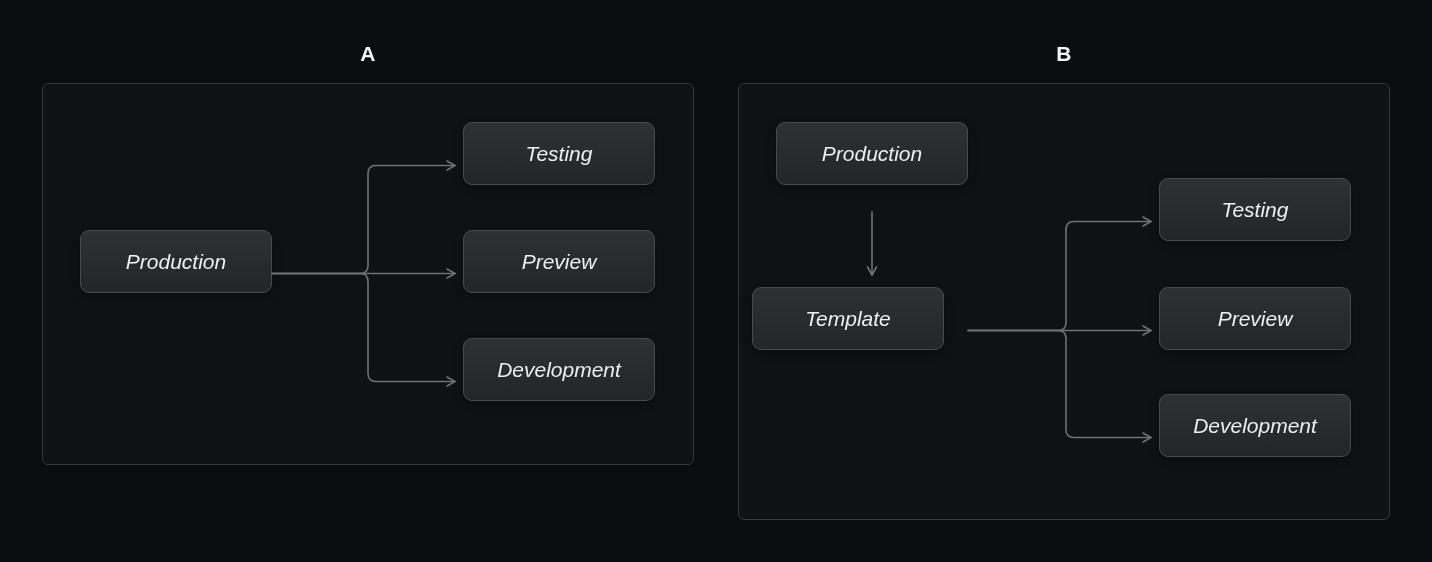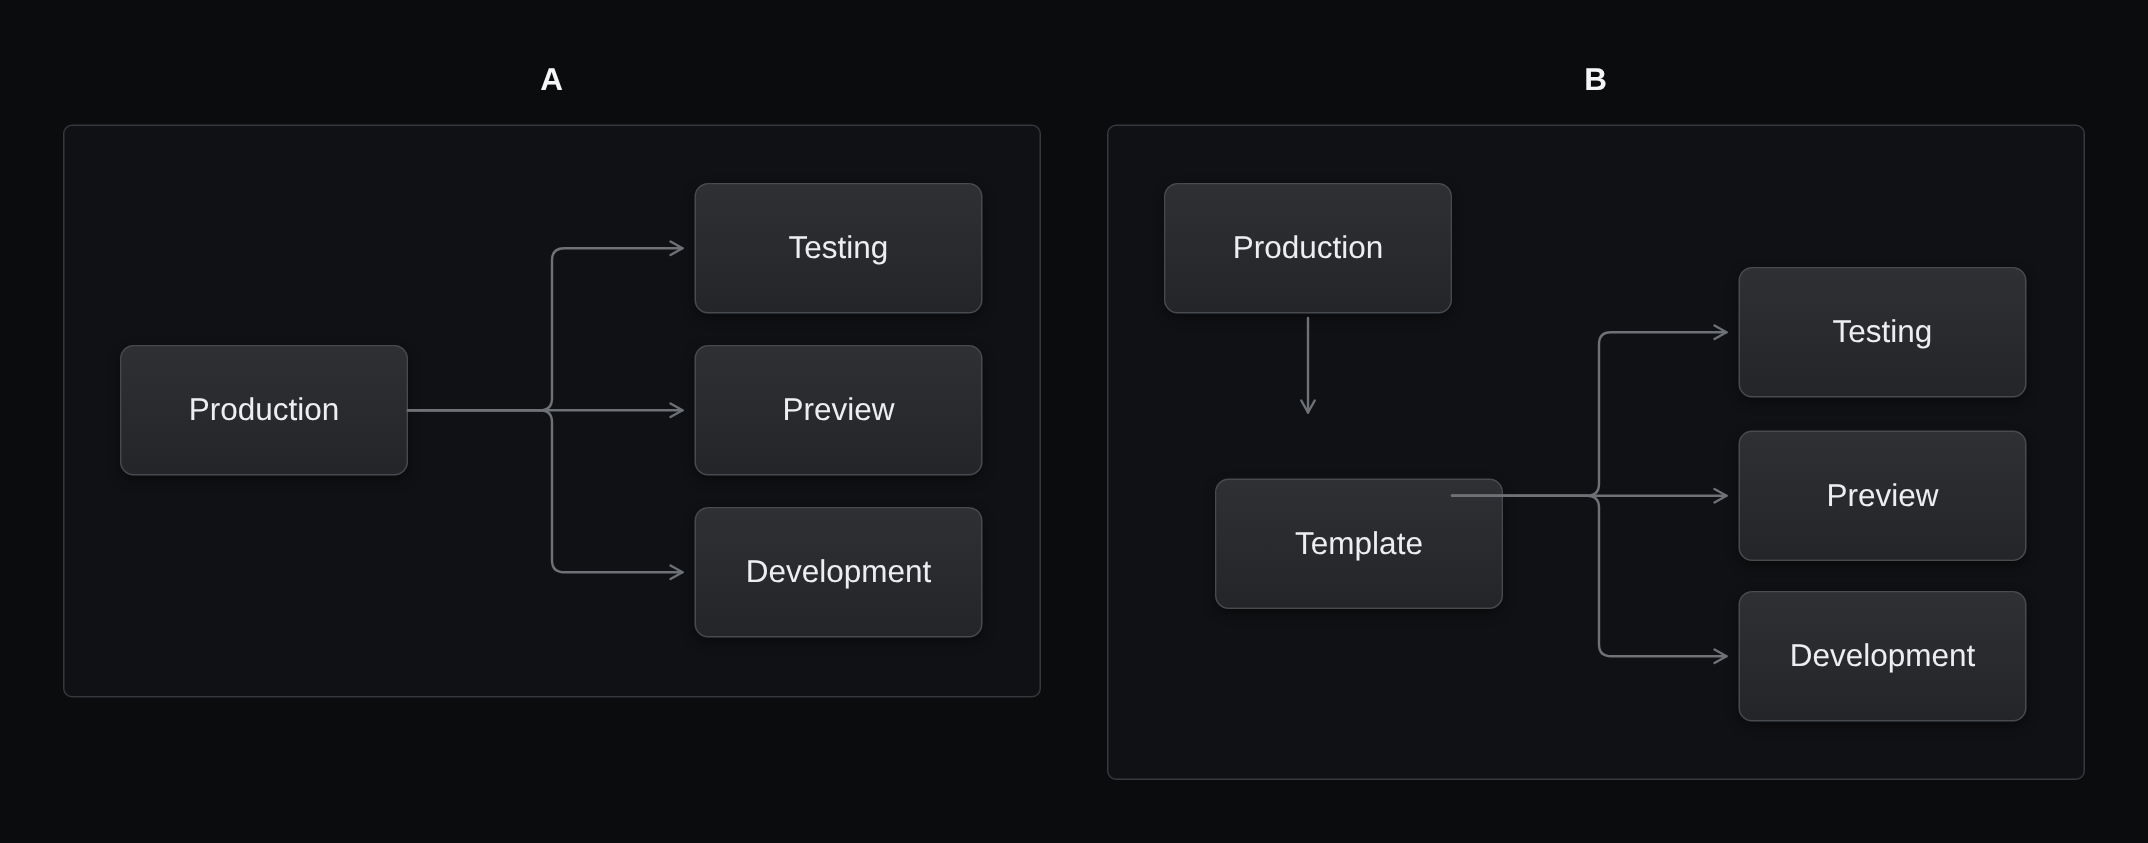--- a/index.html
+++ b/index.html
@@ -32,41 +32,42 @@
     font-size: 21px;
     font-weight: bold;
     letter-spacing: 0.5px;
   }
   .panel-label-a { left: 42px; }
   .panel-label-b { left: 738px; }
 
   .node {
     position: absolute;
     width: 192px;
-    height: 87px;
+    height: 63px;
     background: linear-gradient(180deg, #2e3033 0%, #232528 100%);
     border: 1px solid #474a4e;
     border-radius: 9px;
     display: flex;
     align-items: center;
     justify-content: center;
     color: #eceef0;
     font-size: 21px;
     box-shadow: 0 3px 8px rgba(0,0,0,0.4);
+    font-style: italic;
   }
 
   
   .node-production-a  { left: 80px;  top: 230px; }
   .node-testing-a     { left: 463px; top: 122px; }
   .node-preview-a     { left: 463px; top: 230px; }
   .node-development-a { left: 463px; top: 338px; }
 
   
   .node-production-b  { left: 776px;  top: 122px; }
-  .node-template-b    { left: 810px;  top: 287px; margin-top: 32px; }
+  .node-template-b    { left: 752px;  top: 287px; }
   .node-testing-b     { left: 1159px; top: 178px; }
   .node-preview-b     { left: 1159px; top: 287px; }
   .node-development-b { left: 1159px; top: 394px; }
 
   .arrow-layer {
     position: absolute;
     left: 0; top: 0;
     width: 1432px;
     height: 562px;
     pointer-events: none;

